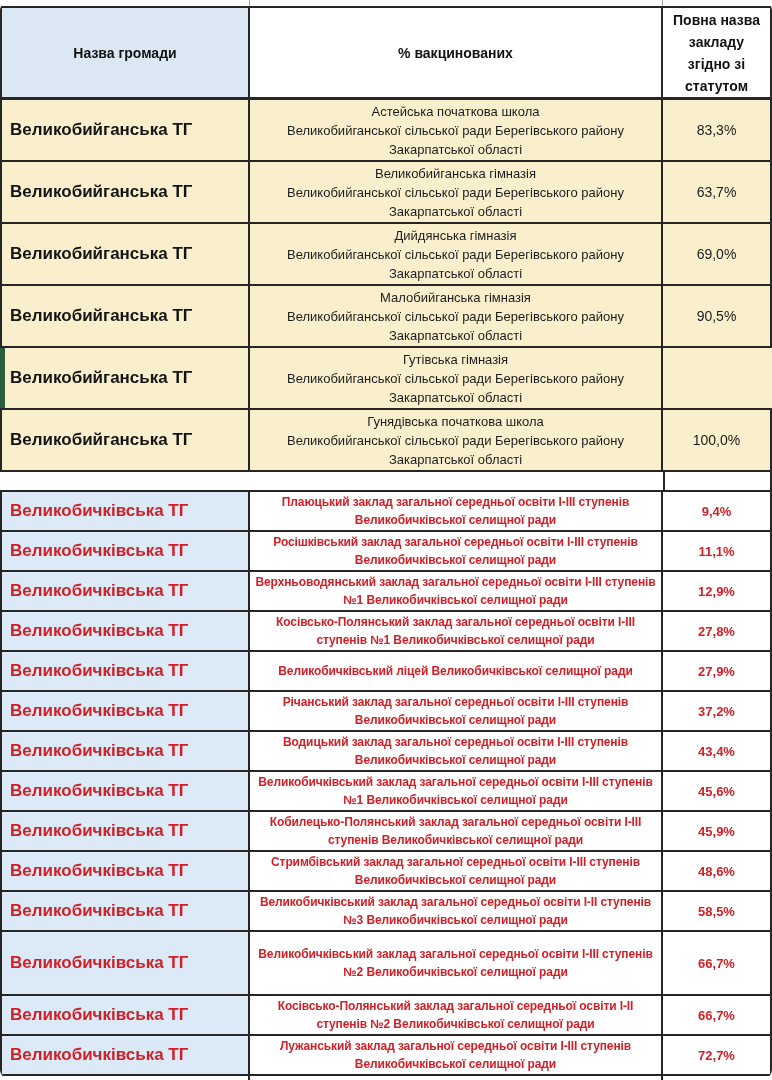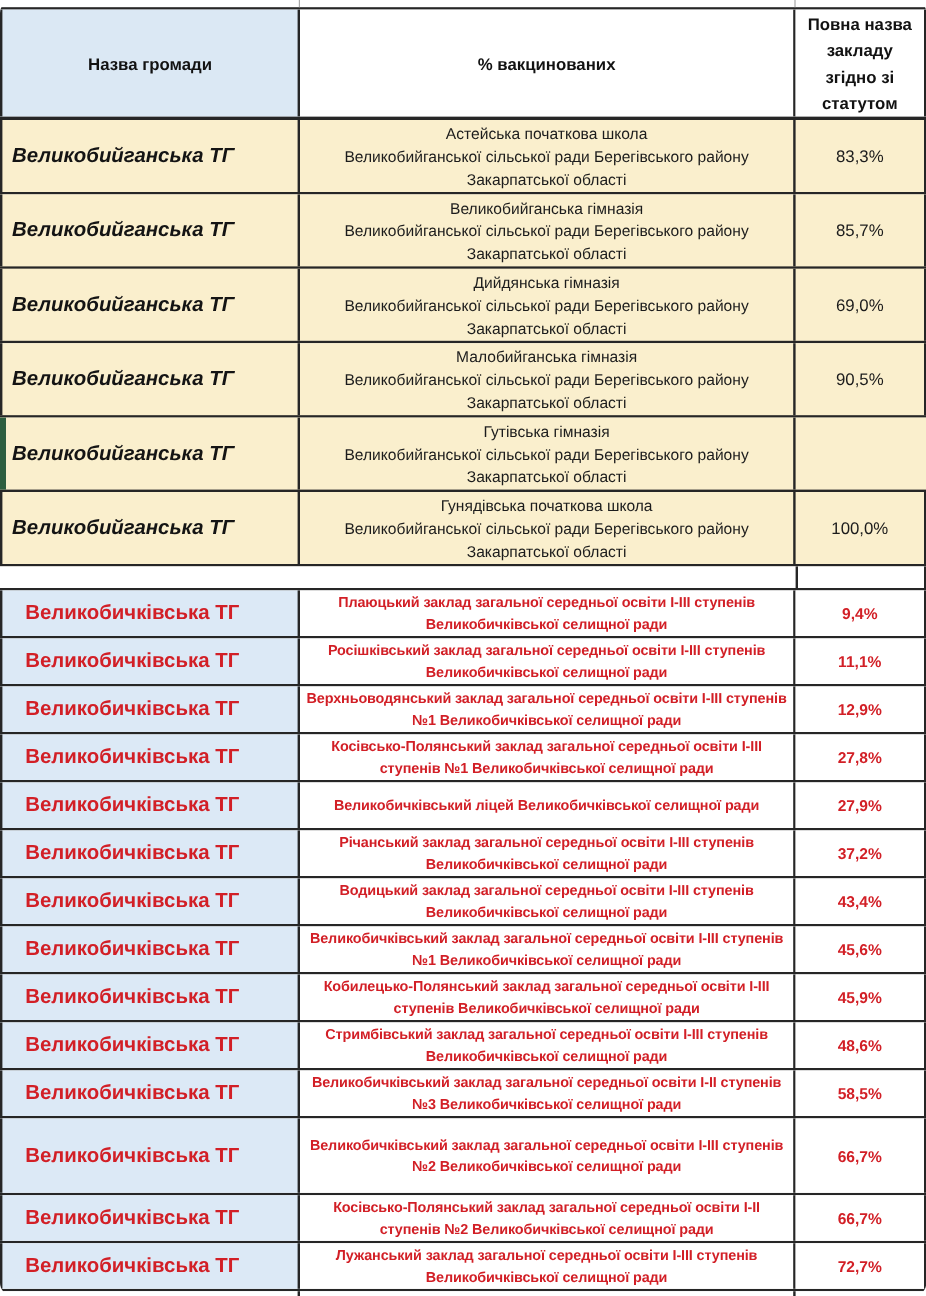--- a/index.html
+++ b/index.html
@@ -63,21 +63,20 @@
   .header-row .c2, .header-row .c3 { background: #ffffff; }
 
   
   .s1 { height: 62px; background: #faefcd; }
   .s1 .c1 {
     padding-left: 8px;
     font-weight: bold;
     font-size: 17px;
     color: #141414;
     justify-content: center;
-    font-style: italic;
   }
   .s1 .c2 {
     align-items: center;
     text-align: center;
     font-size: 13px;
     color: #1c1c1c;
     line-height: 19px;
     padding: 10px 4px;
   }
   .s1 .c3 {
@@ -102,21 +101,21 @@
   }
   .separator-row .sep-right {
     border-left: 2px solid #262626;
     border-right: 2px solid #262626;
   }
 
   
   .s2 { height: 40px; }
   .s2 .c1 {
     background: #dce9f6;
-    padding-left: 19px;
+    padding-left: 8px;
     font-weight: bold;
     font-size: 17px;
     color: #d21f26;
     justify-content: center;
   }
   .s2 .c2 {
     background: #ffffff;
     align-items: center;
     text-align: center;
     font-weight: bold;
@@ -174,21 +173,21 @@
         </div>
         <div class="cell c3">83,3%</div>
       </div>
       <div class="row s1">
         <div class="cell c1">Великобийганська ТГ</div>
         <div class="cell c2">
           <div>Великобийганська гімназія</div>
           <div>Великобийганської  сільської ради Берегівського району</div>
           <div>Закарпатської області</div>
         </div>
-        <div class="cell c3">85,7%</div>
+        <div class="cell c3">63,7%</div>
       </div>
       <div class="row s1">
         <div class="cell c1">Великобийганська ТГ</div>
         <div class="cell c2">
           <div>Дийдянська гімназія</div>
           <div>Великобийганської  сільської ради Берегівського району</div>
           <div>Закарпатської області</div>
         </div>
         <div class="cell c3">69,0%</div>
       </div>

